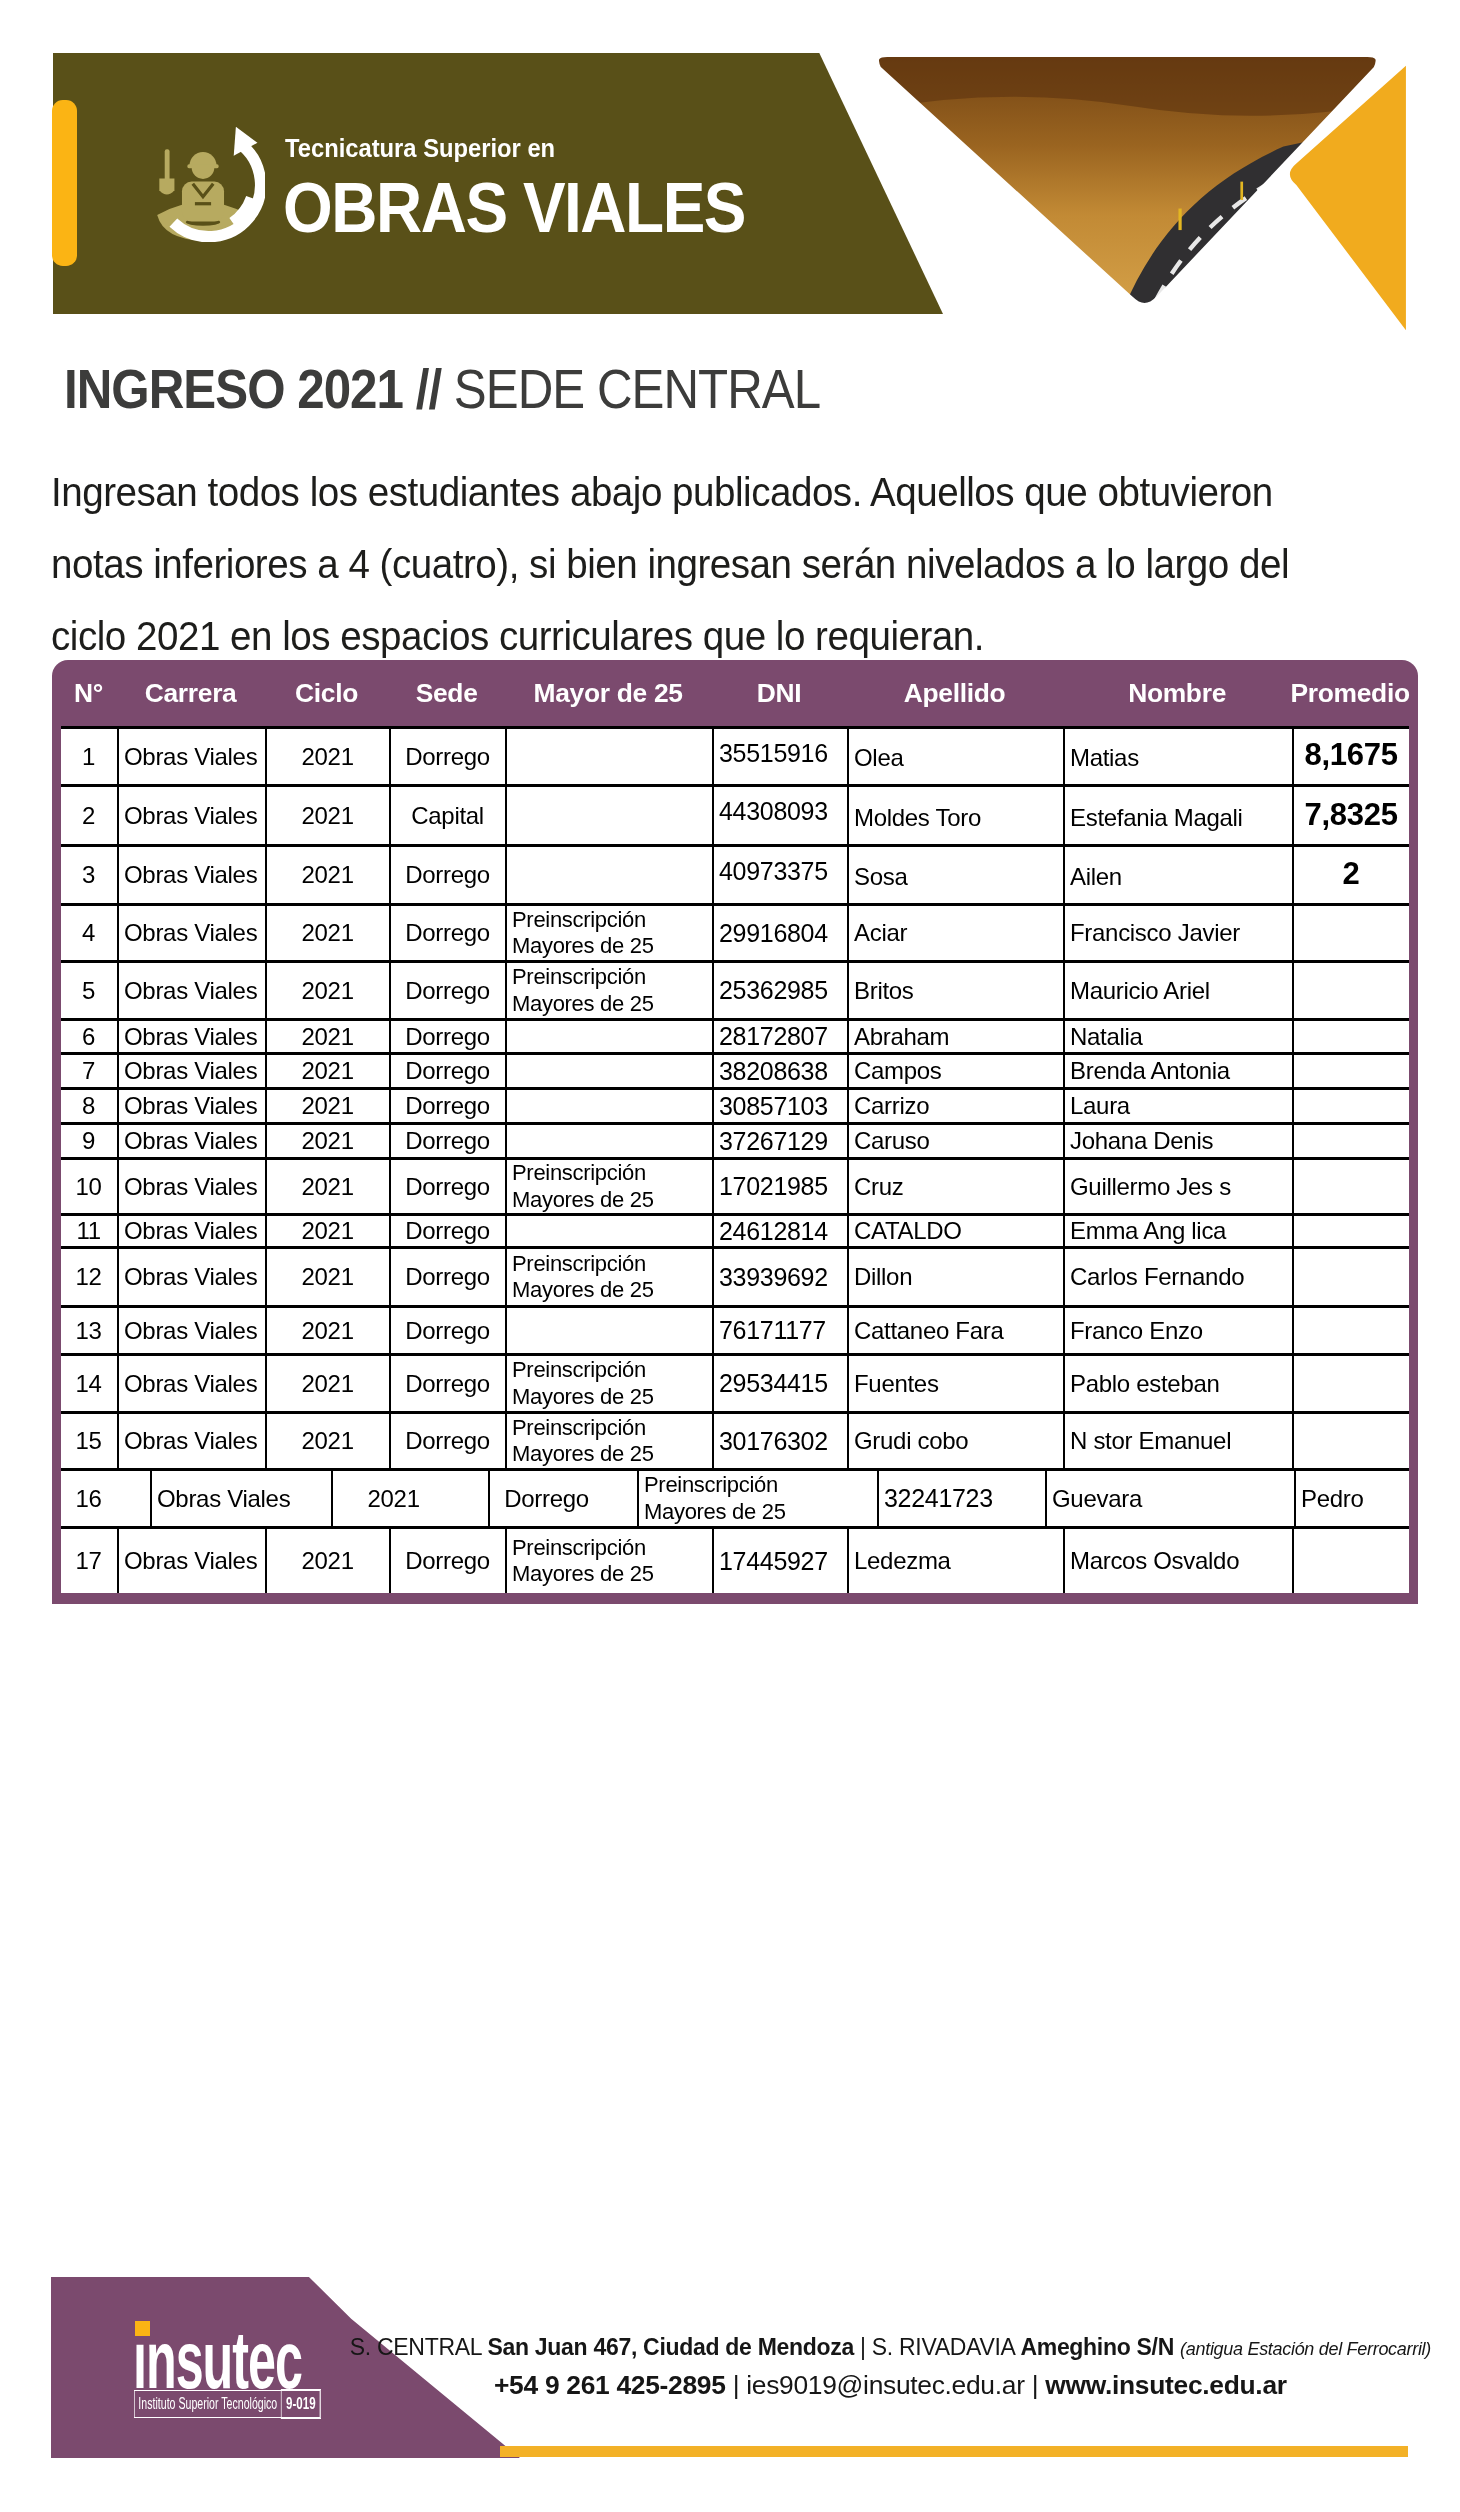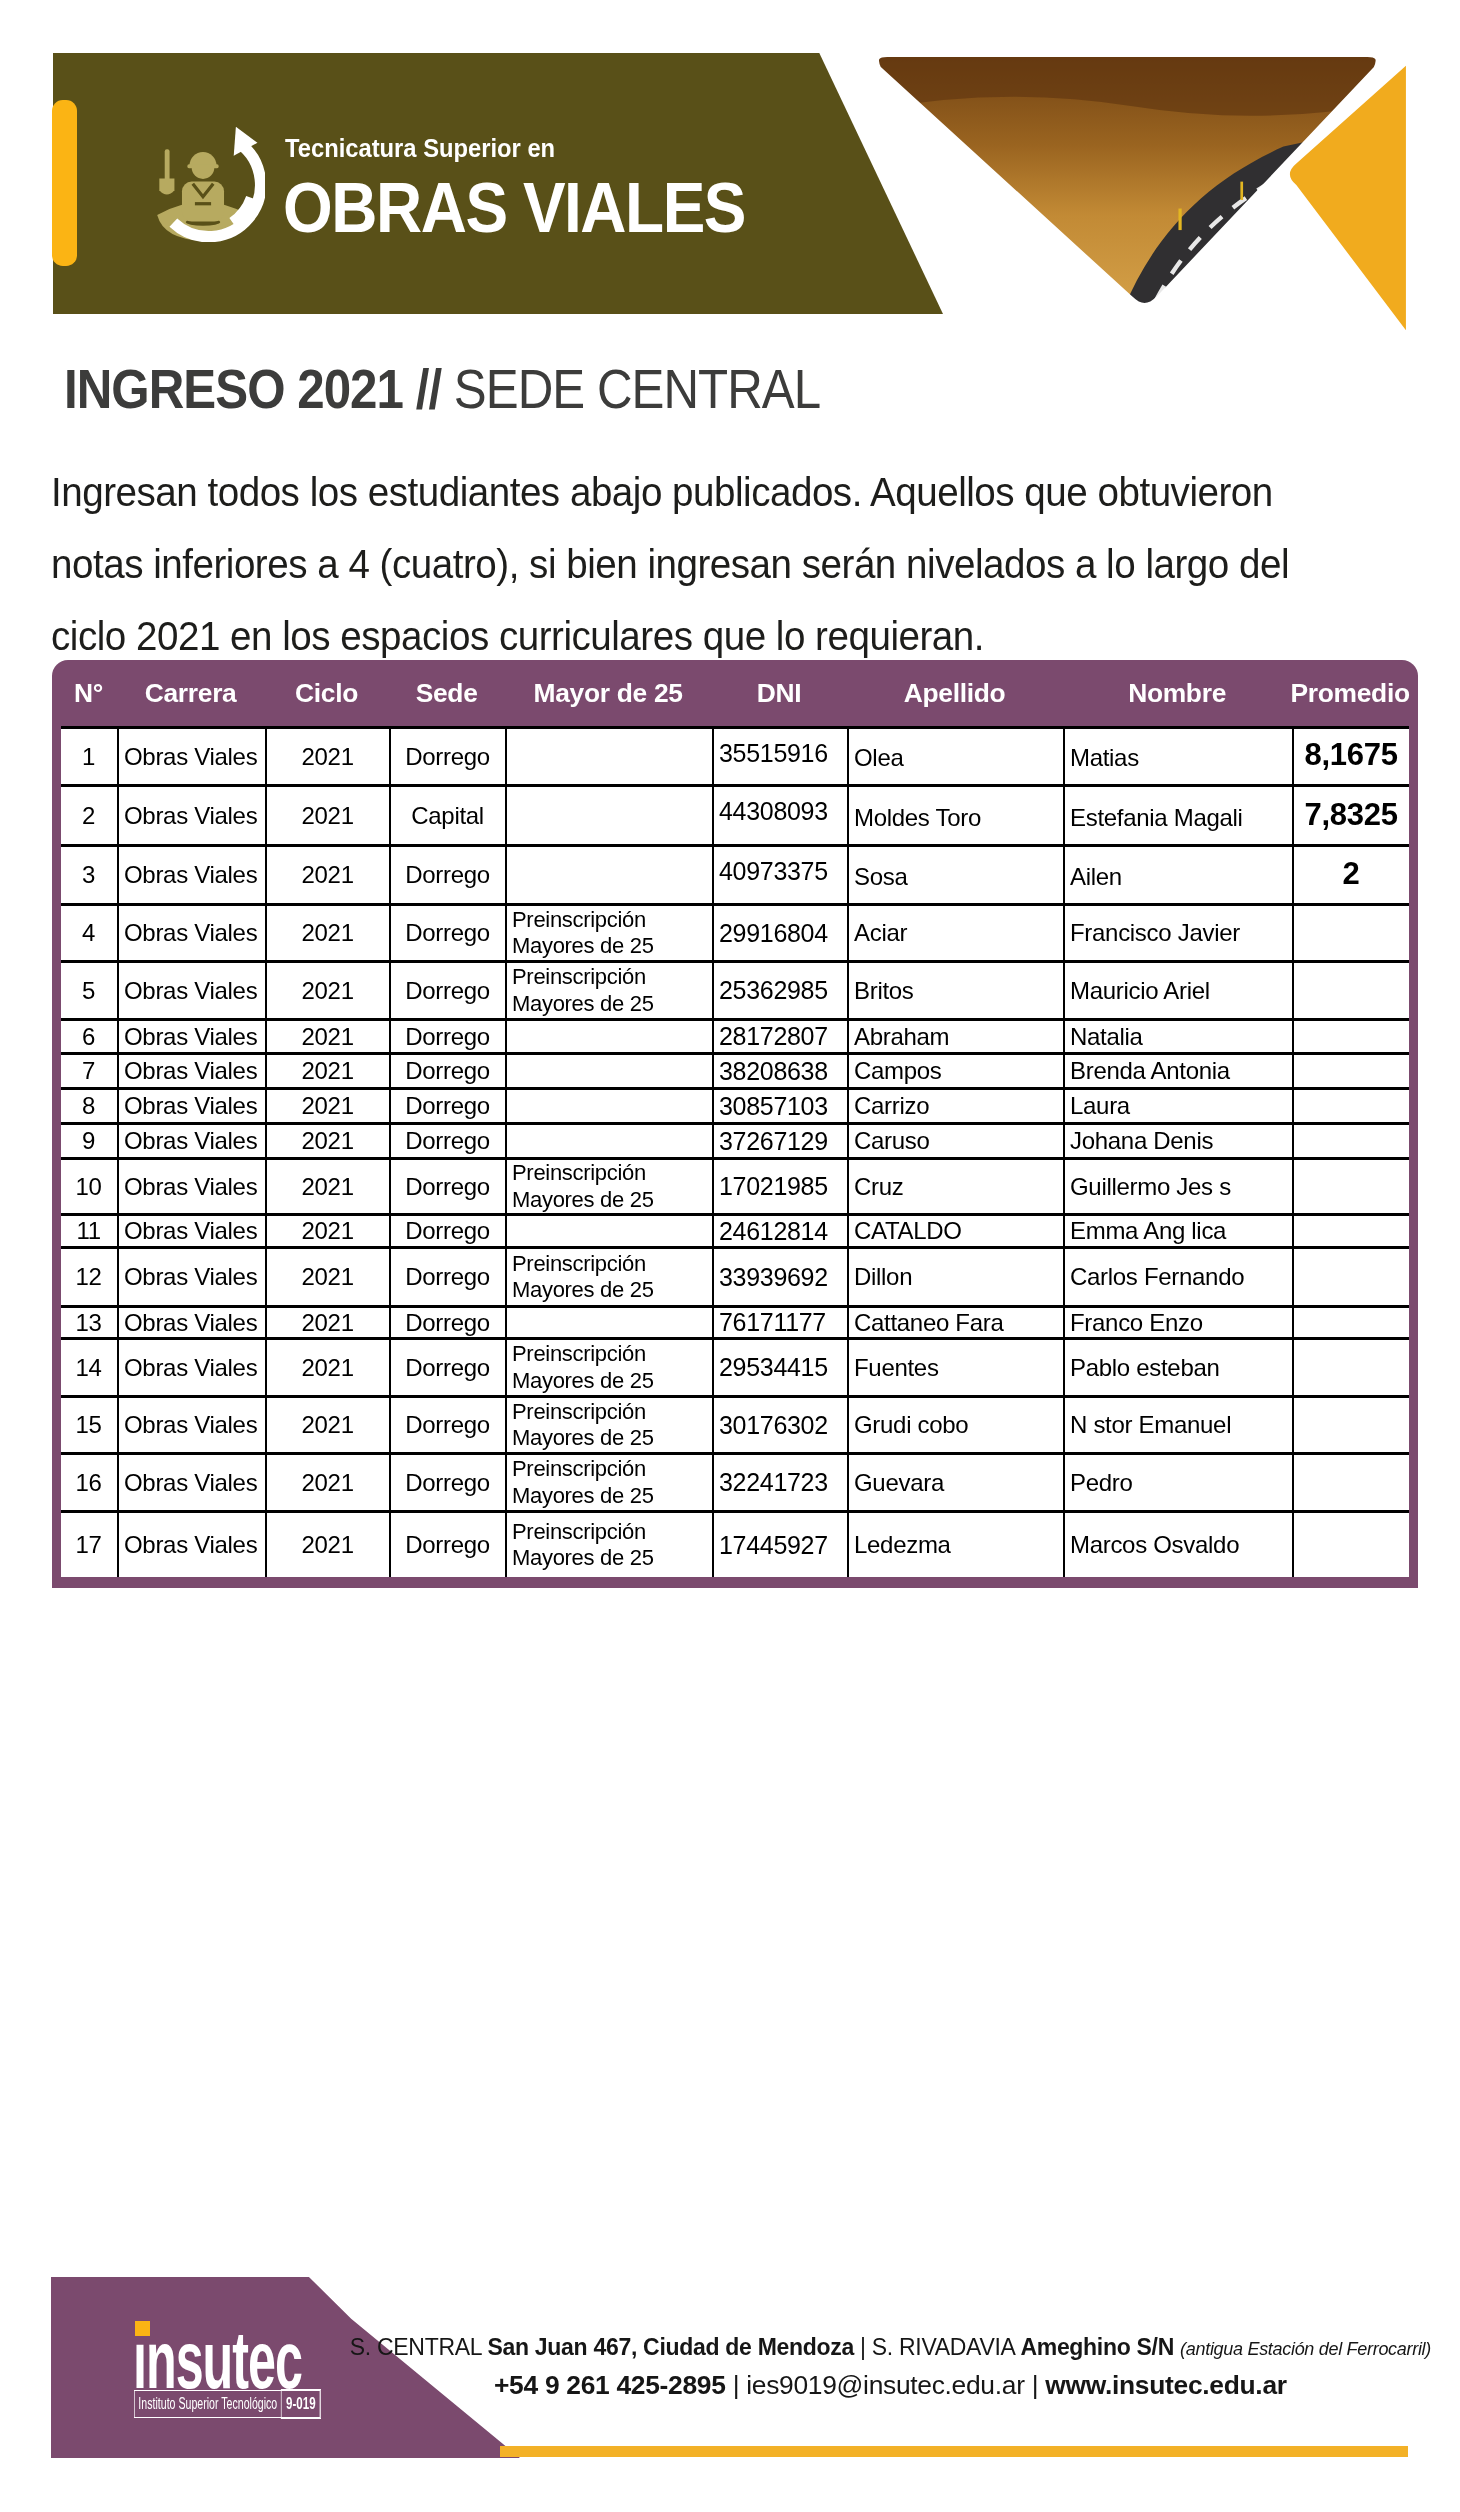--- a/index.html
+++ b/index.html
@@ -315,21 +315,21 @@
           <div class="td c1">Obras Viales</div>
           <div class="td c2">2021</div>
           <div class="td c3">Dorrego</div>
           <div class="td c4">Preinscripción
 Mayores de 25</div>
           <div class="td c5">33939692</div>
           <div class="td c6">Dillon</div>
           <div class="td c7">Carlos Fernando</div>
           <div class="td c8"></div>
         </div>
-        <div class="trow" style="height: 32px;">
+        <div class="trow" style="height: 48px;">
           <div class="td c0">13</div>
           <div class="td c1">Obras Viales</div>
           <div class="td c2">2021</div>
           <div class="td c3">Dorrego</div>
           <div class="td c4"></div>
           <div class="td c5">76171177</div>
           <div class="td c6">Cattaneo Fara</div>
           <div class="td c7">Franco Enzo</div>
           <div class="td c8"></div>
         </div>
@@ -350,21 +350,21 @@
           <div class="td c1">Obras Viales</div>
           <div class="td c2">2021</div>
           <div class="td c3">Dorrego</div>
           <div class="td c4">Preinscripción
 Mayores de 25</div>
           <div class="td c5">30176302</div>
           <div class="td c6">Grudi cobo</div>
           <div class="td c7">N stor Emanuel</div>
           <div class="td c8"></div>
         </div>
-        <div class="trow" style="height: 58px;">
+        <div class="trow" style="height: 58px; gap: 33px;">
           <div class="td c0">16</div>
           <div class="td c1">Obras Viales</div>
           <div class="td c2">2021</div>
           <div class="td c3">Dorrego</div>
           <div class="td c4">Preinscripción
 Mayores de 25</div>
           <div class="td c5">32241723</div>
           <div class="td c6">Guevara</div>
           <div class="td c7">Pedro</div>
           <div class="td c8"></div>

